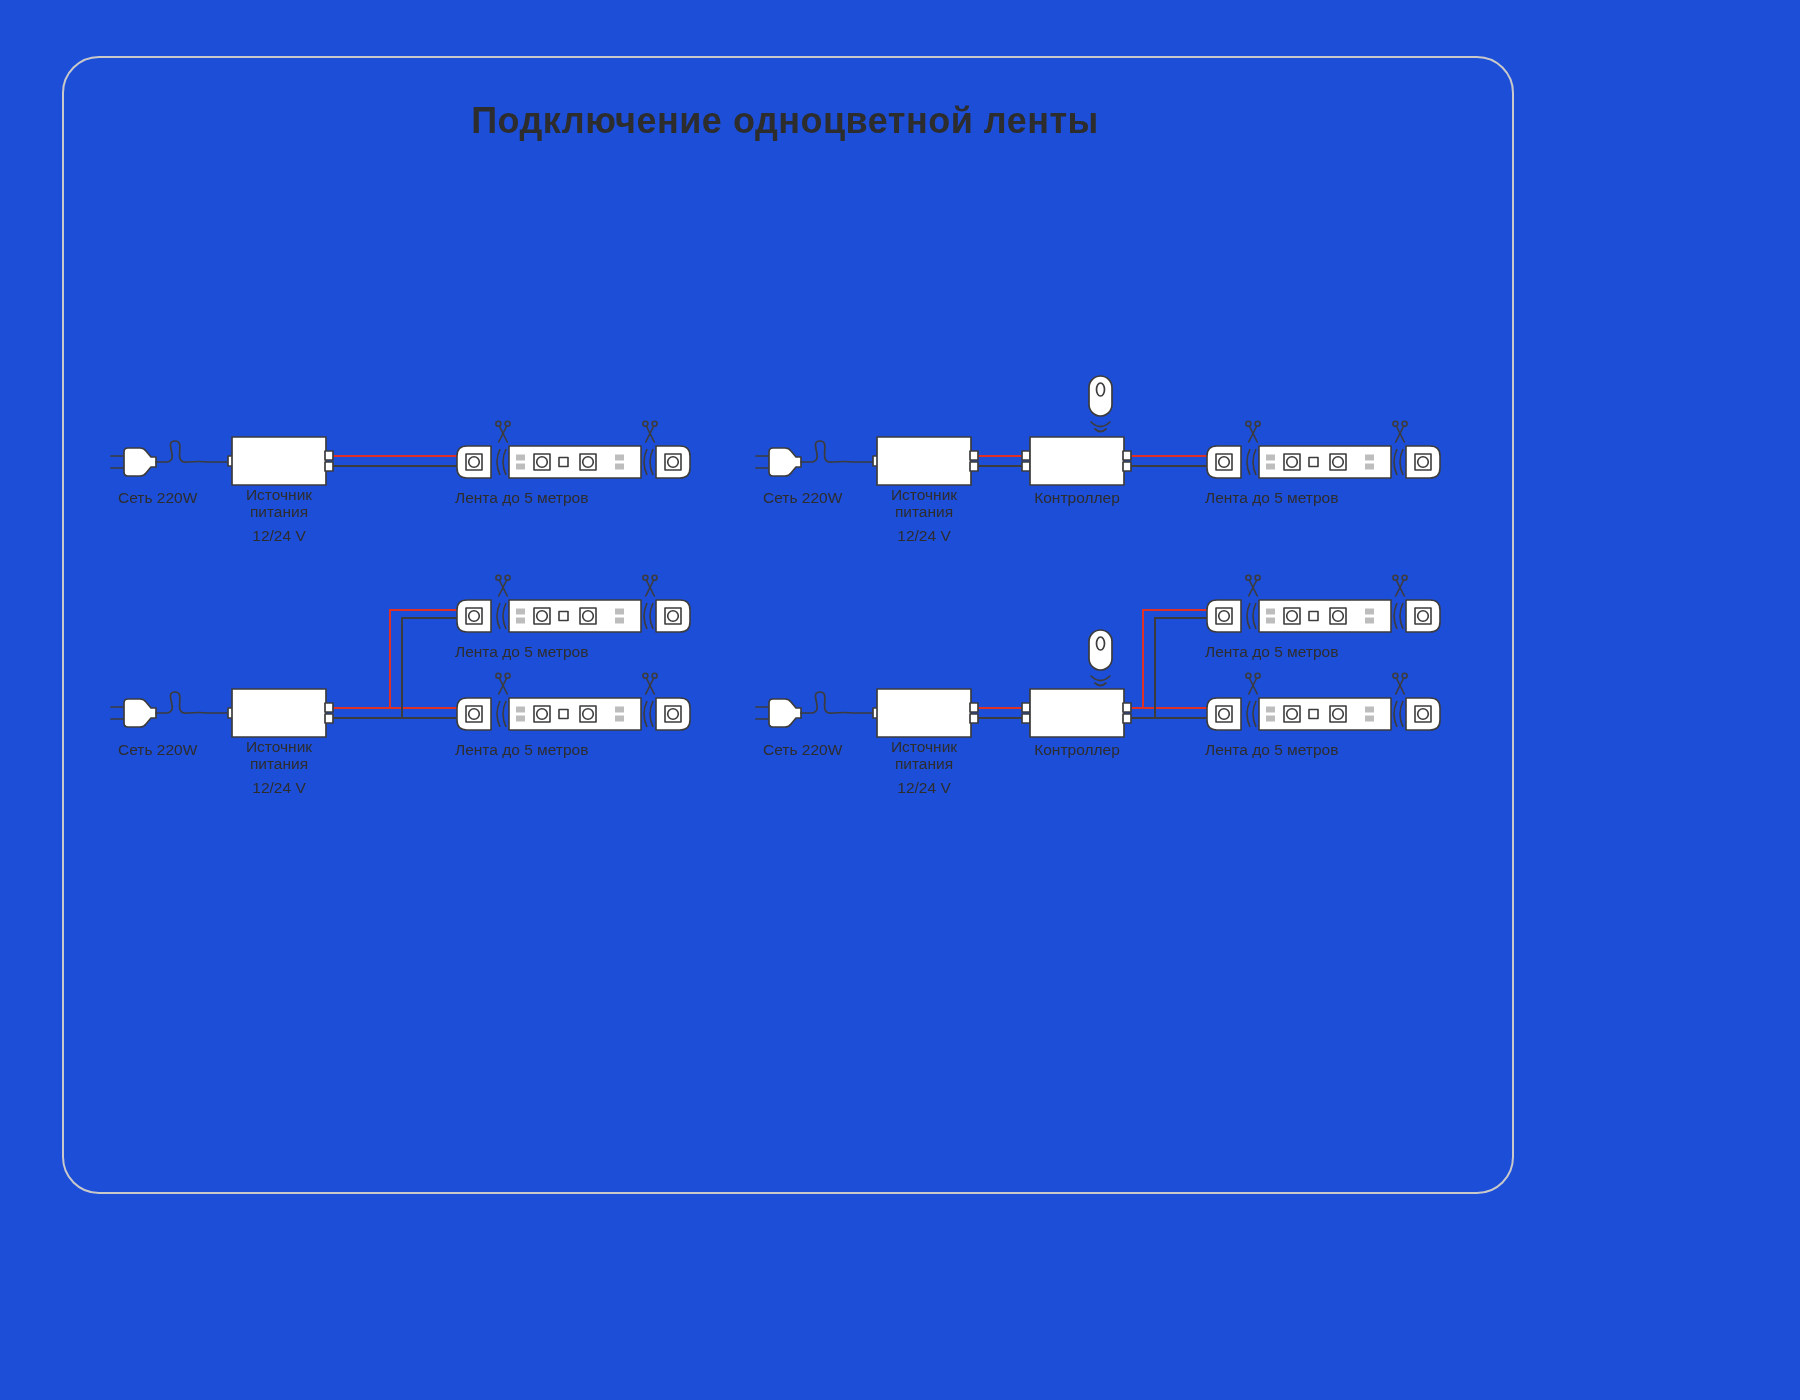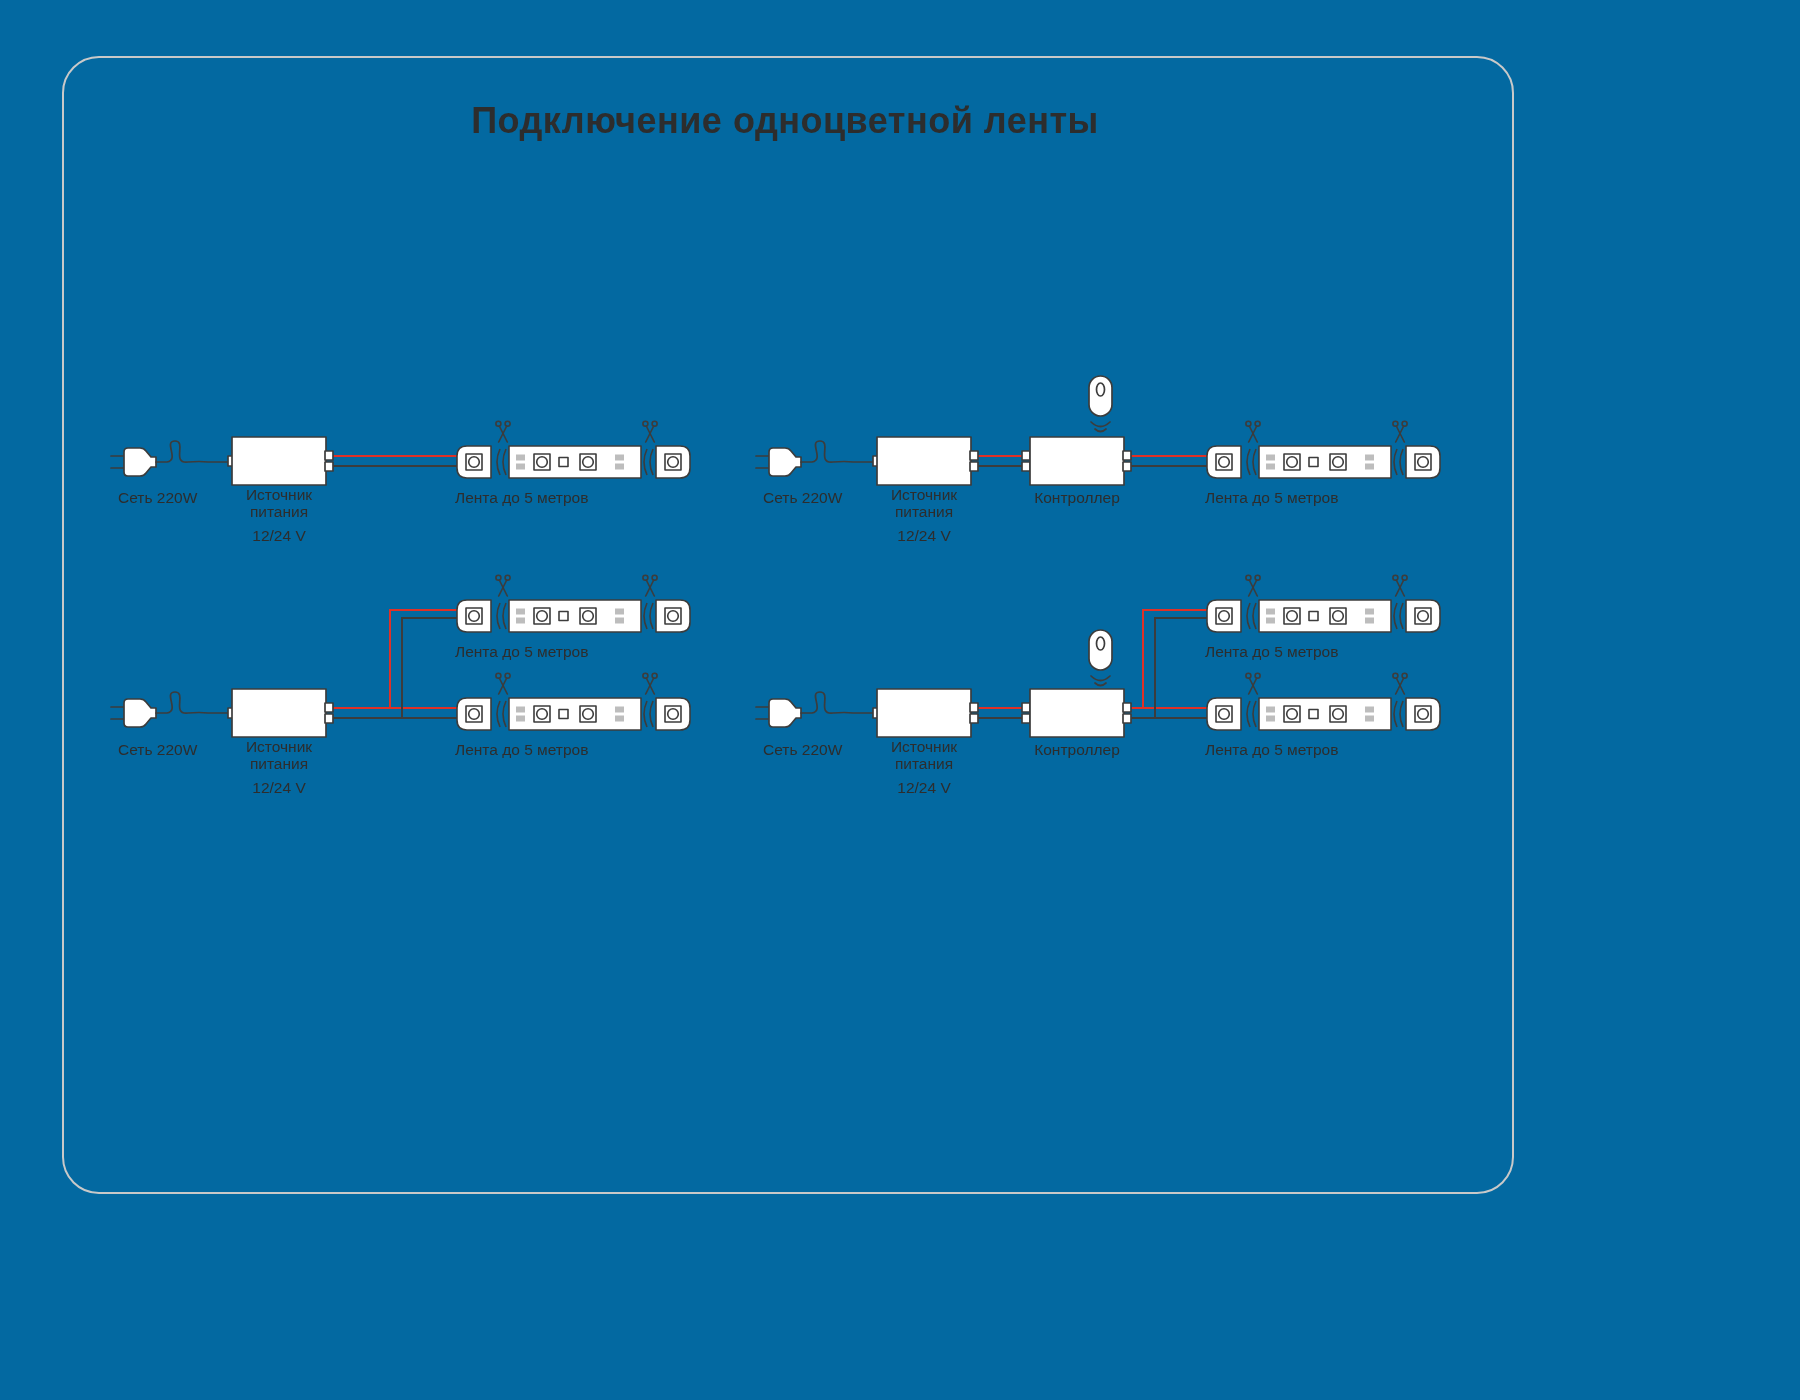--- a/index.html
+++ b/index.html
@@ -1,16 +1,16 @@
 <!DOCTYPE html>
 <html><head>
 <meta charset="utf-8">
 <style>
   html,body{margin:0;padding:0;background:#fff;}
-  .page{width:1800px;height:1400px;position:relative;background:#0369a1;}
+  .page{width:1800px;height:1400px;position:relative;background:#1d4ed8;}
   svg{display:block;}
   .lbl{font-family:"Liberation Sans",sans-serif;font-size:15.5px;fill:#2d2d2d;}
   .title{font-family:"Liberation Sans",sans-serif;font-size:36px;font-weight:700;fill:#2d2d2d;letter-spacing:0.5px;}
   .mid{text-anchor:middle;}
   .wire{fill:none;stroke-width:2;}
   .wire-red{stroke:#e03127;}
   .wire-black{stroke:#3c3c3c;}
   .frame{fill:none;stroke:#c9c9c9;stroke-width:2;}
 </style>
 </head>

